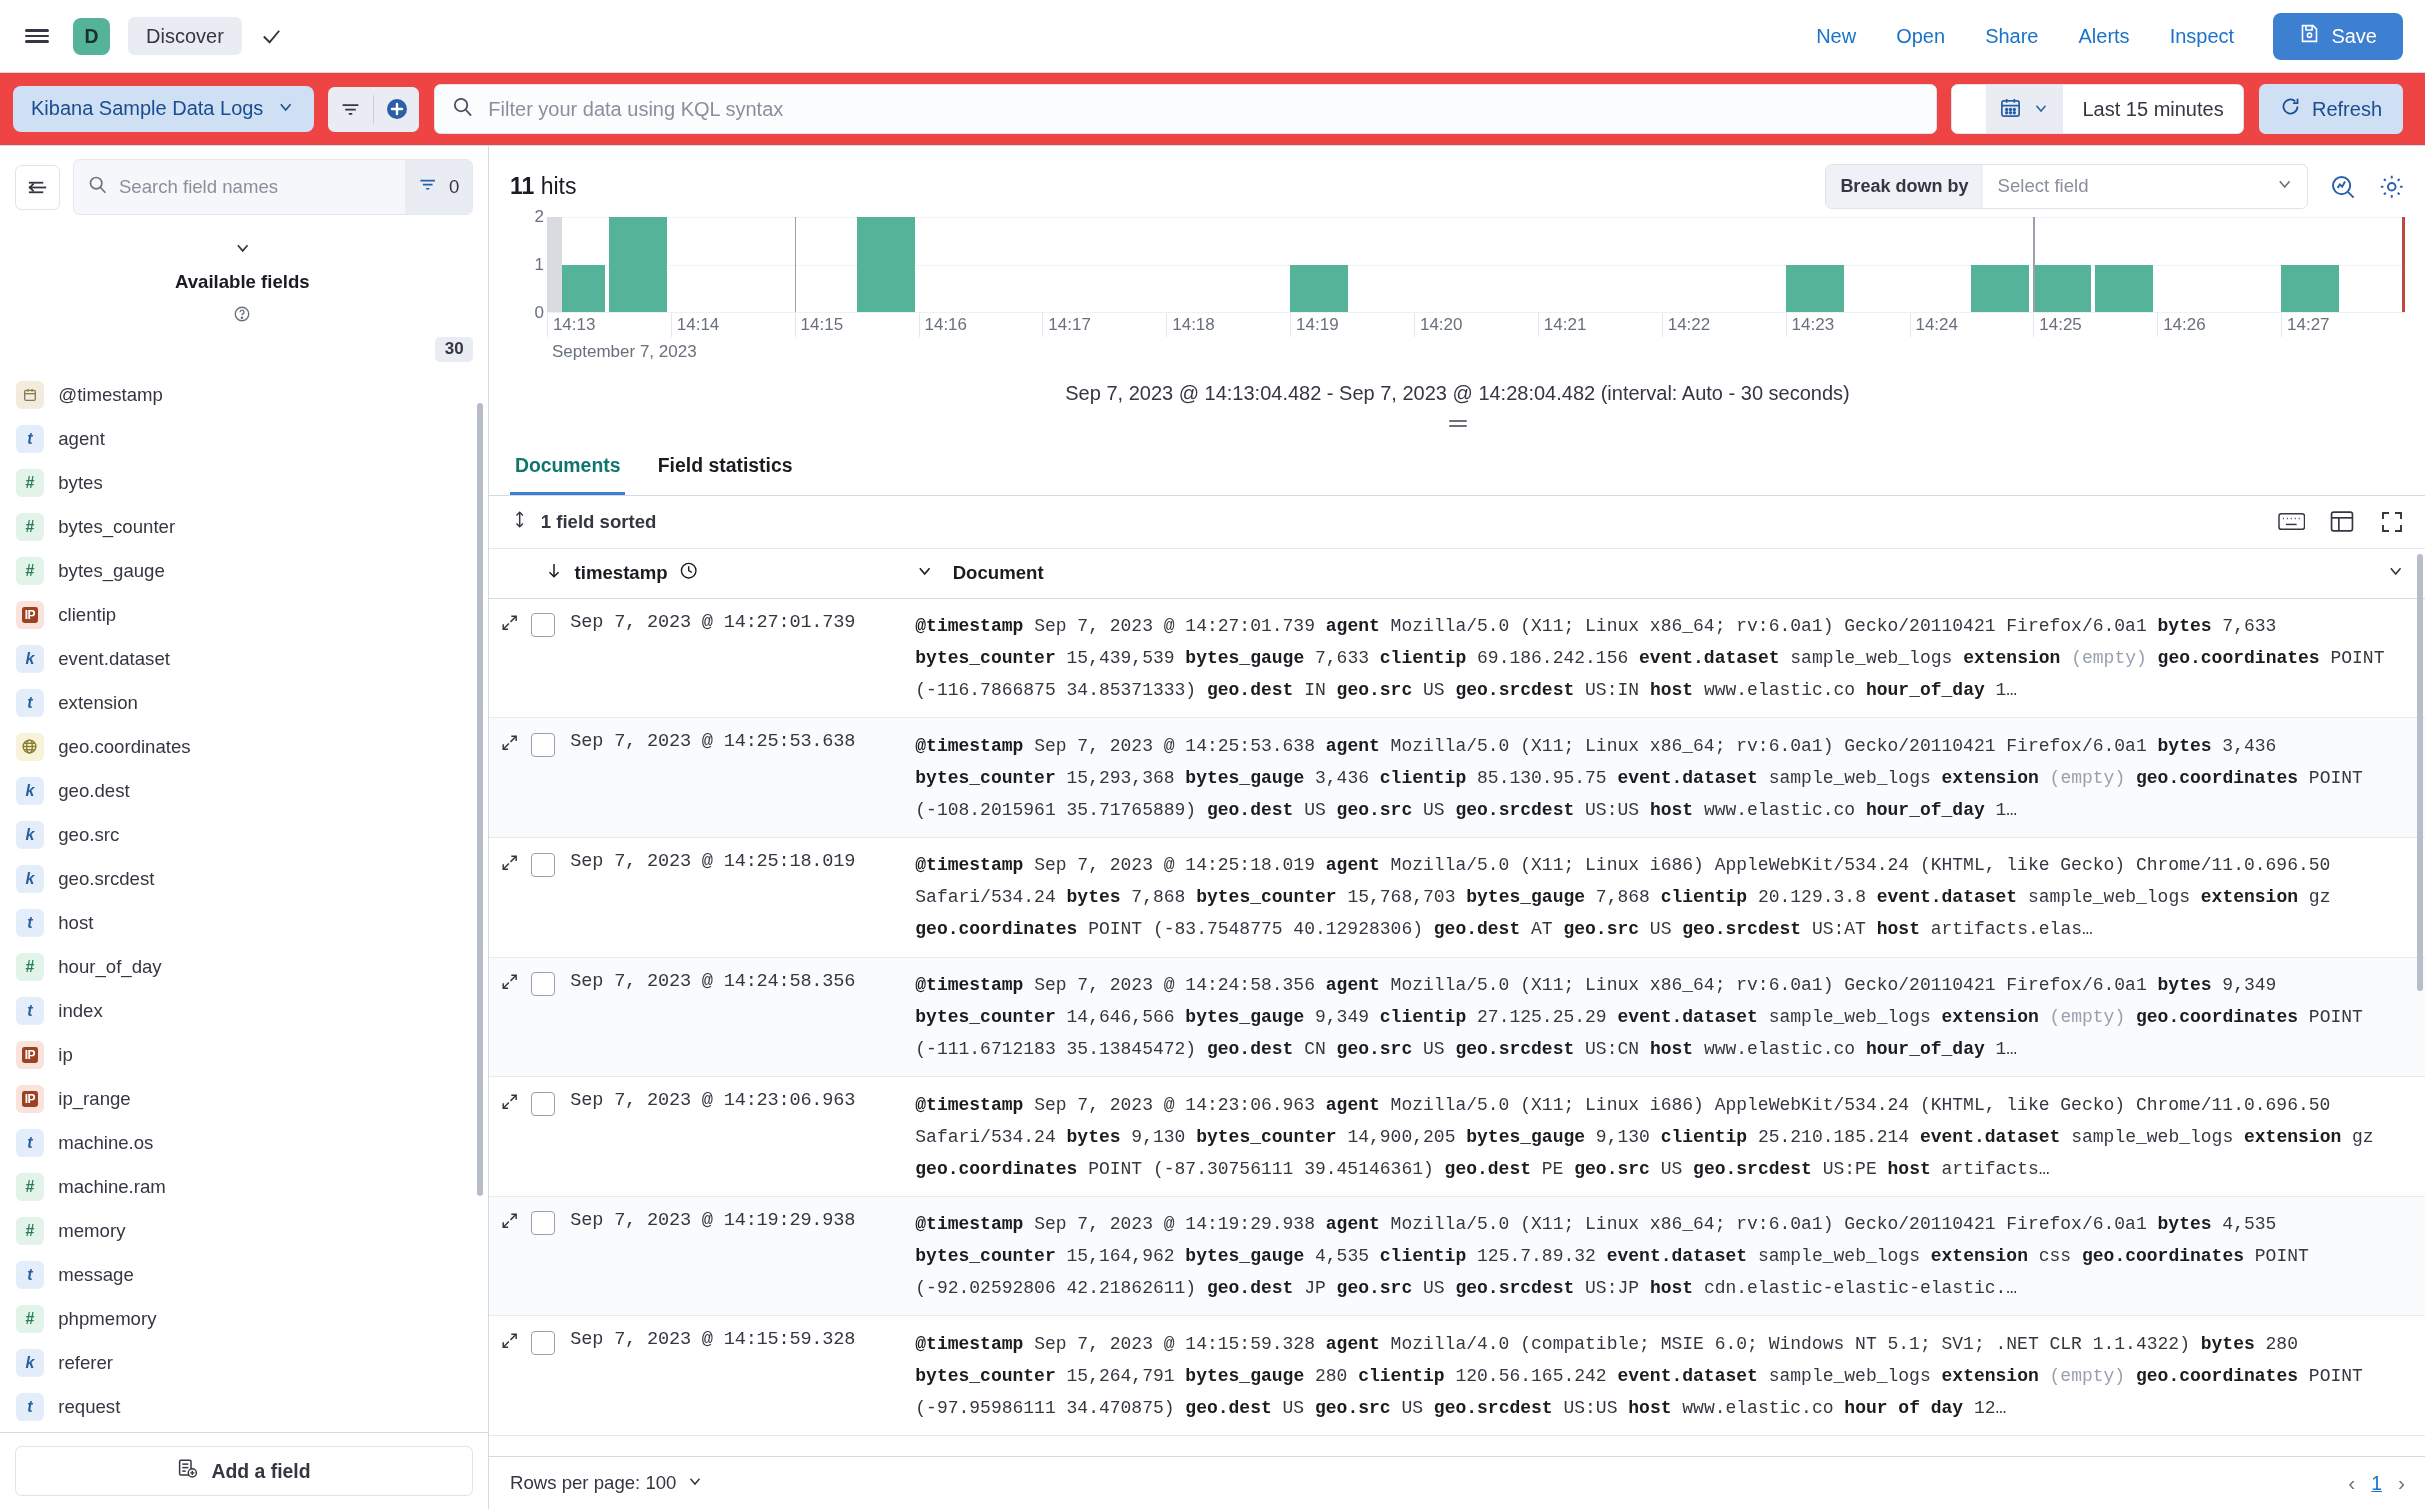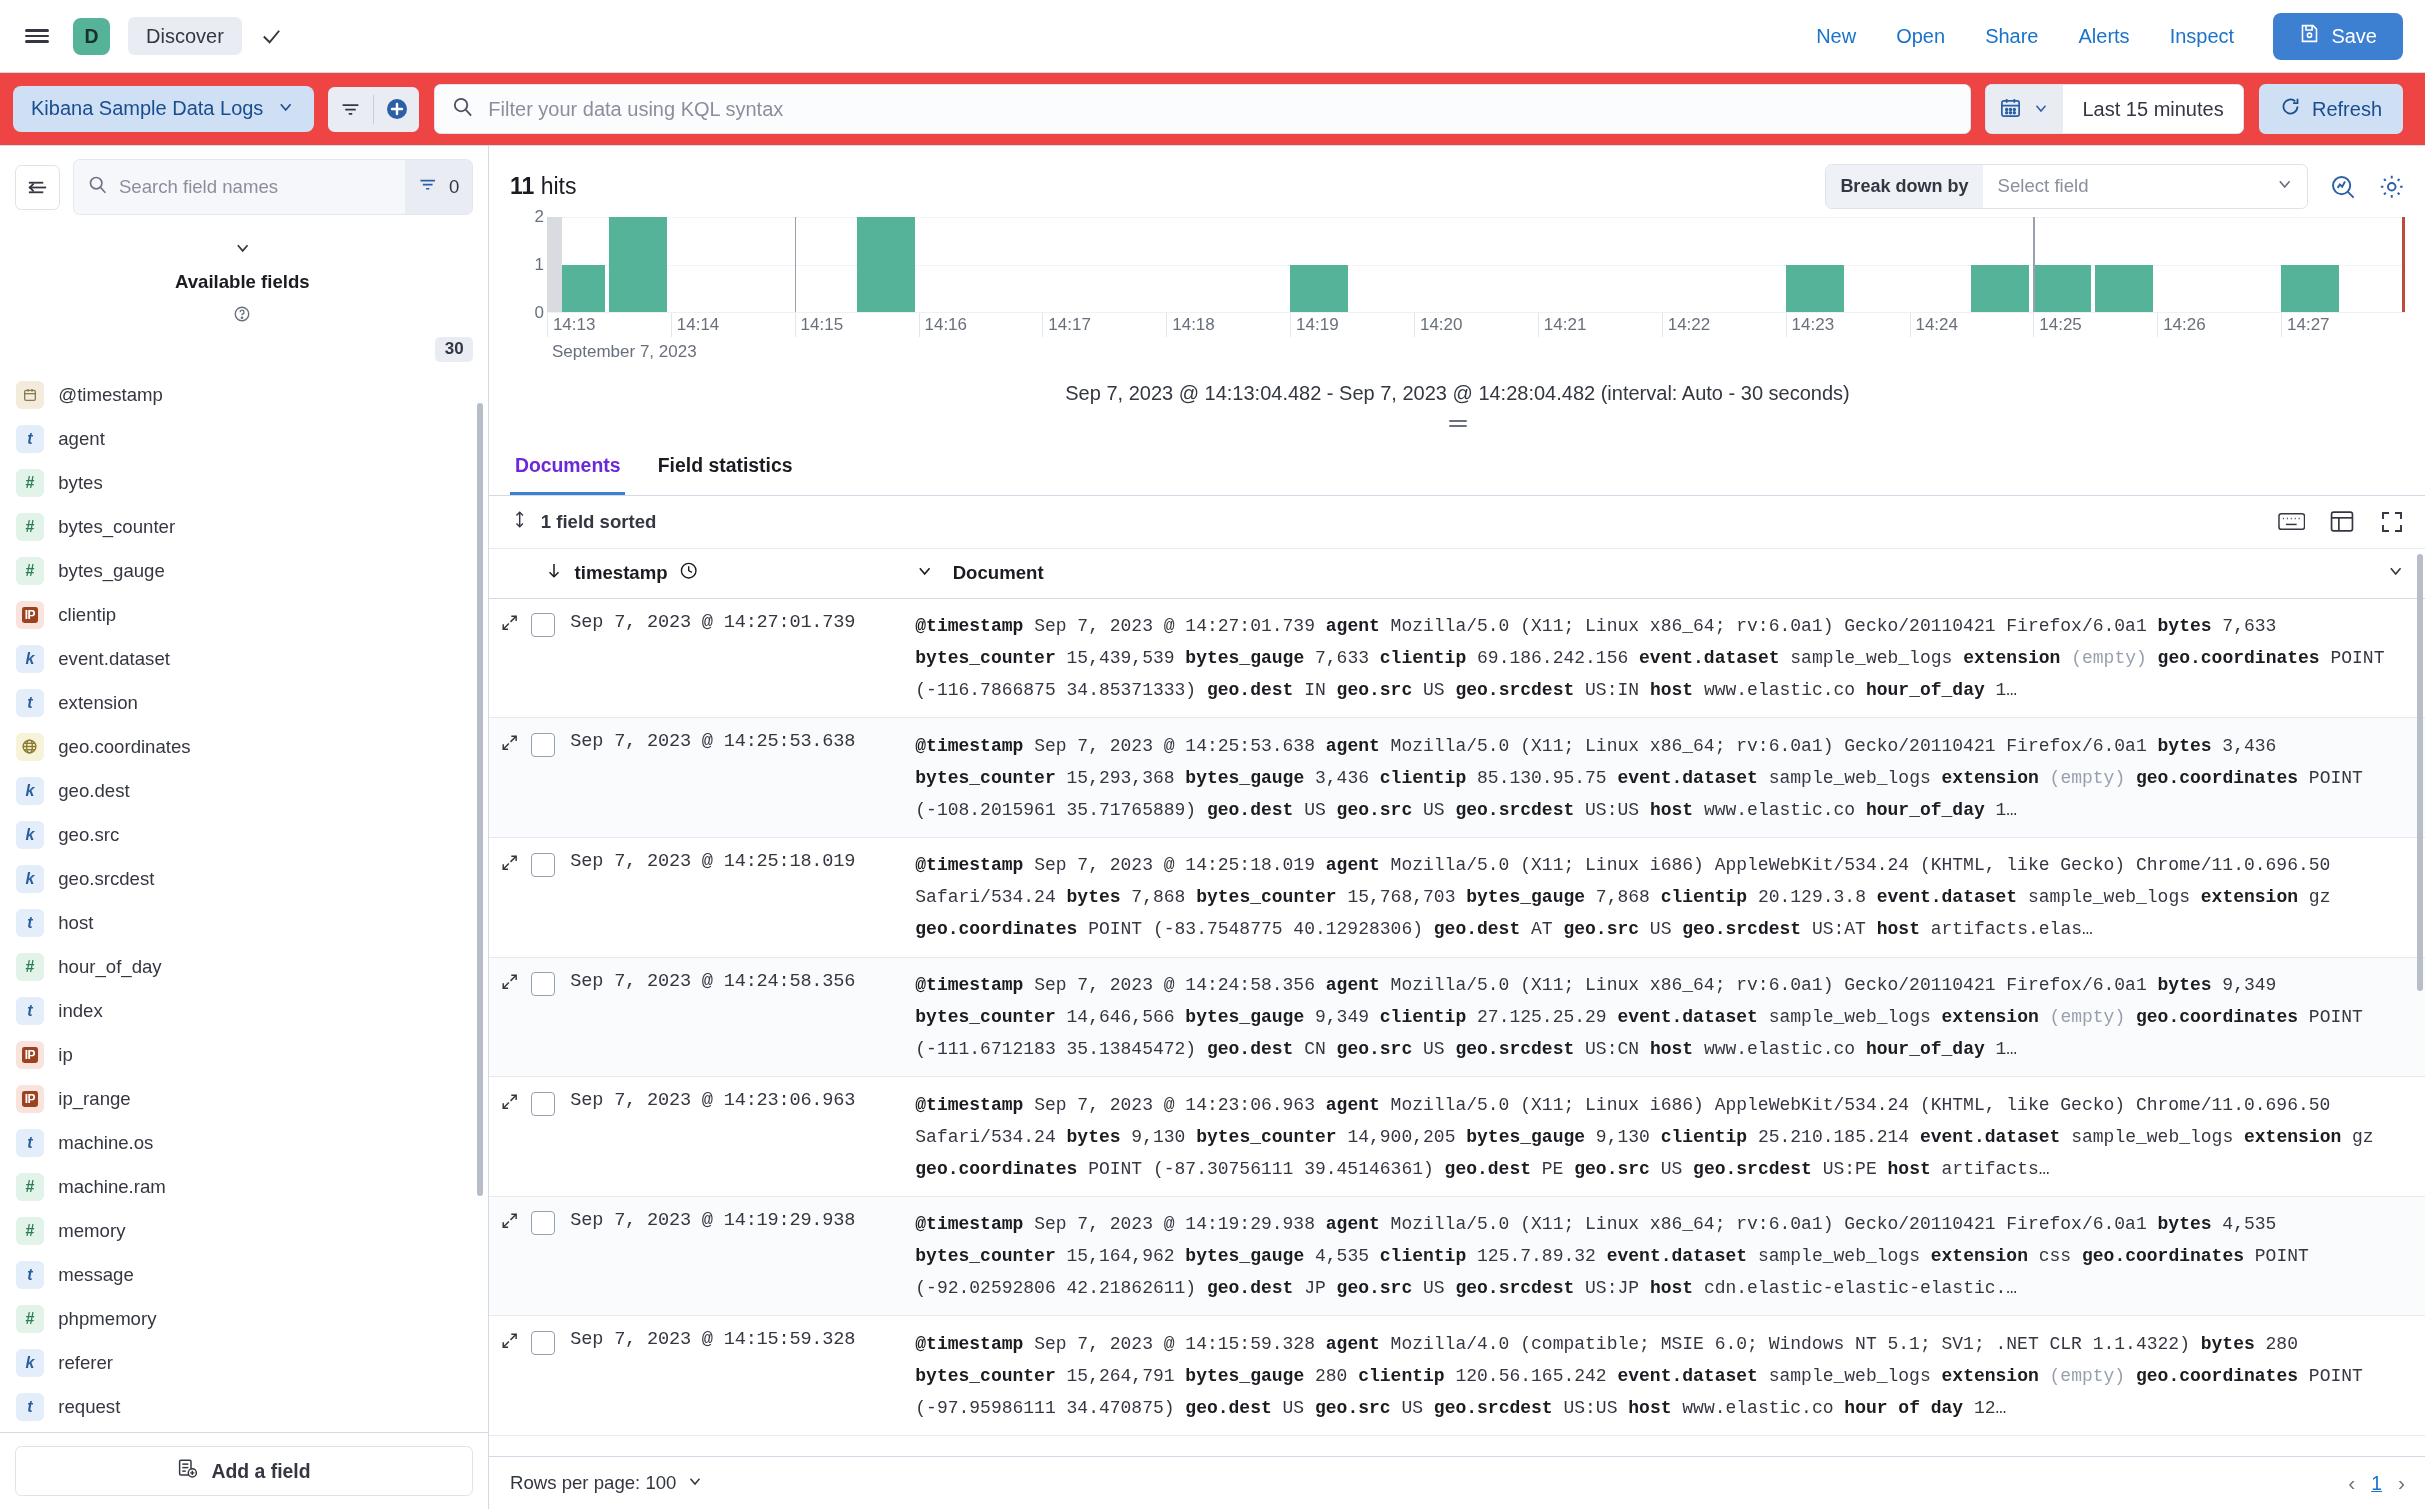--- a/index.html
+++ b/index.html
@@ -69,21 +69,21 @@
   }
   .filtergroup .sep { width: 0.8px; height: 29px; background: #c8cfd9; padding:0; }
   .kql {
     flex: 1; margin-left: 14.6px; height: 50px;
     background: #fbfcfe; border: 0.8px solid #dde3ec; border-radius: 6.5px;
     display: flex; align-items: center; gap: 14.6px; padding: 0 16px;
     font-size: 20px; color: #8a8f9c; cursor: text;
   }
   .daterange {
     margin-left: 14.6px; display:flex; align-items:center; height: 50px;
-    border: 0.8px solid #dde3ec; border-radius: 6.5px; overflow:hidden; background:#fff;
+    border: 0.8px solid #dde3ec; border-radius: 6.5px; overflow:hidden; background:#fff;padding-left:34px;
   }
   .dr-left {
     background: #e9edf3; height: 100%; display:flex; align-items:center;
     gap: 9.7px; padding: 0 13px; cursor: pointer;
   }
   .dr-text { padding: 0 19.4px; font-size: 20px; color: #343741; cursor: pointer; }
   .refresh-btn {
     margin-left: 14.6px; background: #cfe0f4; color: #1a4d8f;
     border-radius: 6.5px; height: 50px; display:flex; align-items:center;
     gap: 11.3px; padding: 0 21px; font-size: 20px; cursor: pointer;
@@ -185,21 +185,21 @@
   .xdate { margin-left: 42px; font-size:17px; color:#69707d; margin-top: 1.6px; }
   .chart-caption { text-align:center; font-size: 20px; color:#343741; margin-top: 20px; }
   .resize-handle { display:flex; justify-content:center; margin-top: 11.3px; cursor: ns-resize; }
   .resize-handle i { display:block; width:18px; }
   .resize-handle i b { display:block; height:2px; background:#6a707c; margin:3.2px 0; border-radius:1.6px; }
 
   
   .tabs { display:flex; gap: 0; padding: 0 21px; border-bottom: 0.8px solid #d3dae6; margin-top: 13px; }
   .tab { font-size: 19.4px; font-weight: 700; padding: 11.3px 4.9px 14.6px 4.9px; margin-right: 27.5px;
     color: #1a1c21; cursor:pointer; border-bottom: 3.2px solid transparent; }
-  .tab.active { color:#6d28d9; border-bottom-color:#3d7fd1; }
+  .tab.active { color:#0f766e; border-bottom-color:#3d7fd1; }
   .toolbar2 { display:flex; align-items:center; padding: 13px 21px; border-bottom:0.8px solid #e6eaf0; }
   .sorted { display:flex; align-items:center; gap: 11.3px; font-size:18.6px; color:#343741; cursor:pointer; font-weight:600;}
   .tb-spacer { flex:1; }
   .tb-icons { display:flex; align-items:center; gap: 24px; }
   .tb-icons > div { cursor:pointer; display:flex; align-items:center; }
 
   
   .tablewrap { flex:1; min-height:0; overflow:hidden; position:relative; }
   .thead { display:flex; align-items:center; border-bottom:0.8px solid #d3dae6; height: 50px;
     padding-left: 11.3px; }

